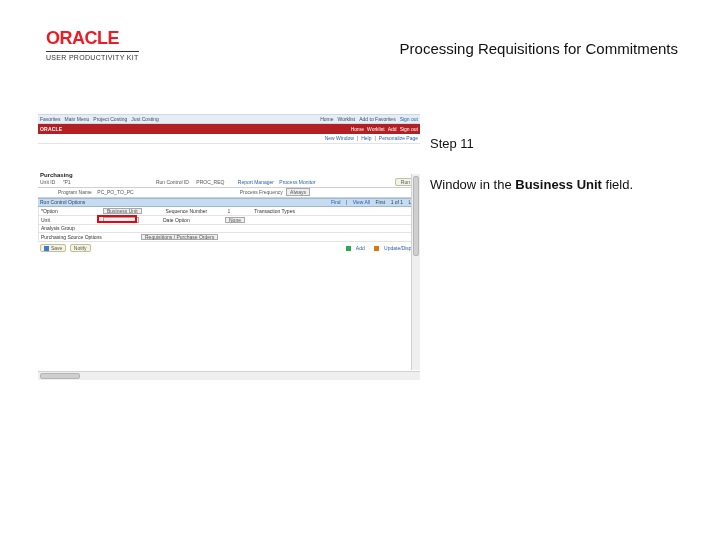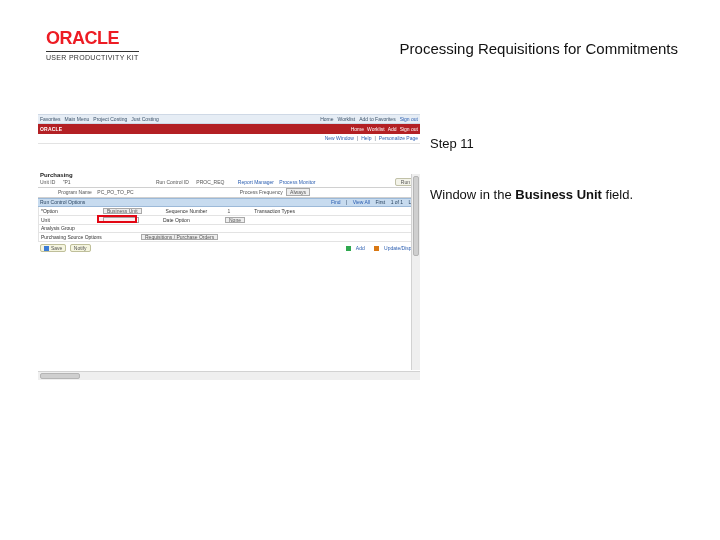--- a/index.html
+++ b/index.html
@@ -7,21 +7,21 @@
   .page { position: relative; width: 720px; height: 540px; }
 
   
   .brand { position: absolute; left: 46px; top: 28px; }
   .brand-oracle { font-family: Arial, sans-serif; font-weight: 800; font-size: 18px; color: #ed1c24; letter-spacing: -0.5px; }
   .brand-upk { font-size: 7px; color: #333; letter-spacing: 0.3px; border-top: 1px solid #333; padding-top: 2px; margin-top: 2px; }
   .doc-title { position: absolute; right: 42px; top: 40px; font-size: 15px; color: #111; }
 
   
   .right-col { position: absolute; left: 430px; top: 136px; width: 250px; font-size: 13px; color: #111; }
-  .step-label { margin-bottom: 36px; }
+  .step-label { margin-bottom: 26px; }
 
   
   .shot { position: absolute; left: 38px; top: 114px; width: 382px; height: 266px; background: #fff; border: 0; font-size: 5px; color: #555; line-height: 1; overflow: hidden; }
   .shot * { font-size: 5px; }
 
   
   .menubar { background: #e6edf5; border-top: 1px solid #cfd9e6; border-bottom: 1px solid #cfd9e6; height: 10px; display: flex; align-items: center; padding: 0 2px; gap: 4px; }
   .menubar .mi { color: #3b5168; }
   .menubar .right { margin-left: auto; display: flex; gap: 4px; }
   .menubar .right .mi.signout { color: #2a5db0; }

